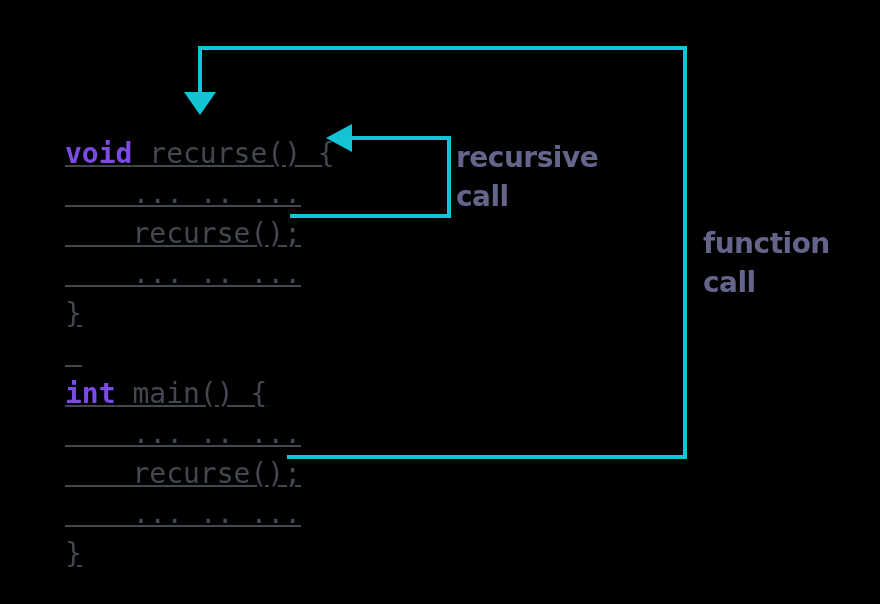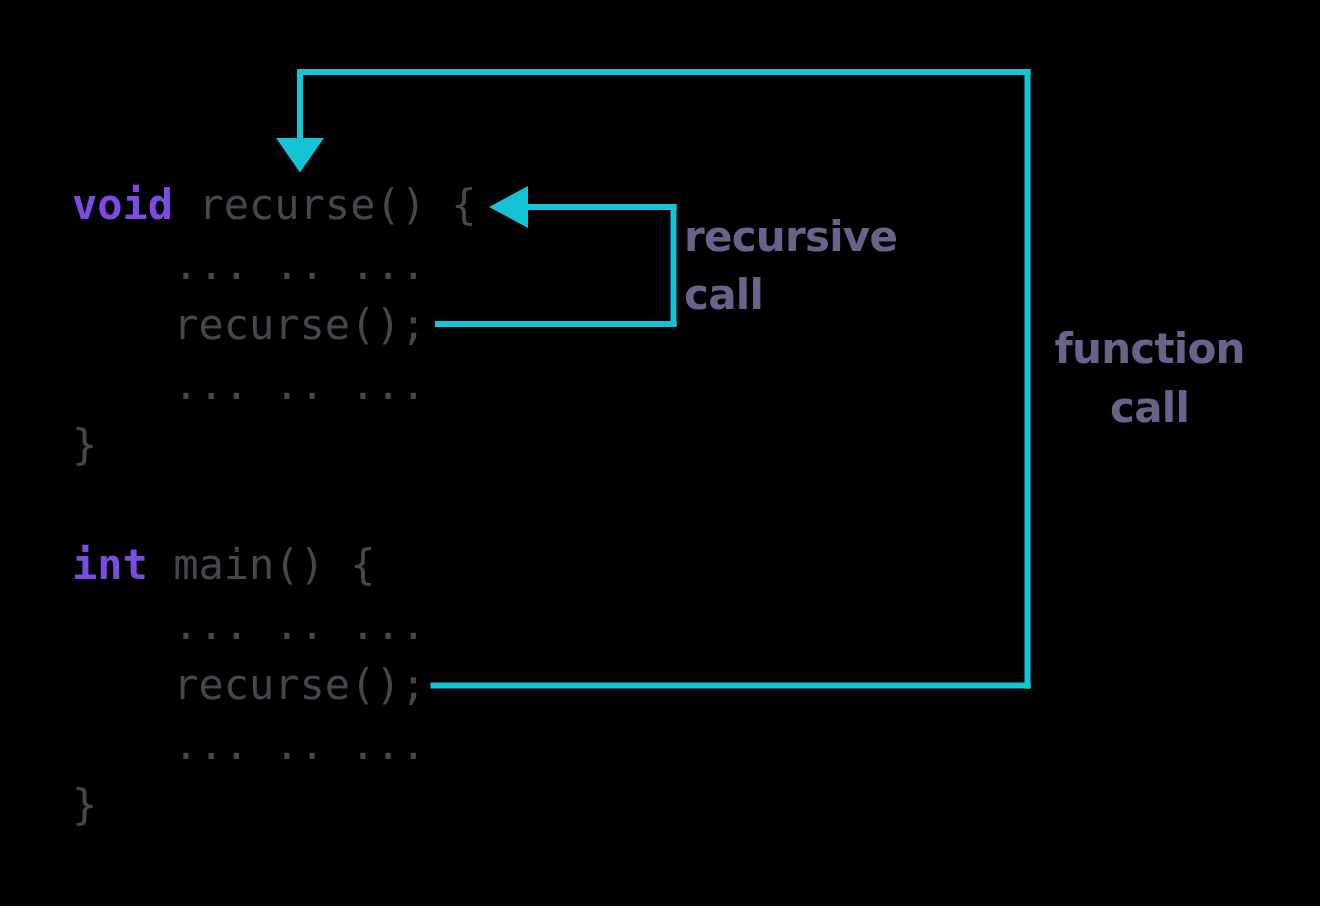--- a/index.html
+++ b/index.html
@@ -12,26 +12,27 @@
     width: 880px;
     height: 604px;
     background: var(--background, #000000);
     overflow: hidden;
   }
   
   .code {
     position: absolute;
     left: 48px;
     top: 117px;
-    margin: 0;
+    margin: 17px;
     font-family: "DejaVu Sans Mono", monospace;
     font-size: 28px;
     line-height: 40px;
     color: var(--code-text, #43484e);
     white-space: pre;
+    text-decoration: underline;
   }
   .code .keyword {
     color: var(--keyword, #7c4be4);
     font-weight: bold;
   }
   .code .plain {
     color: var(--code-text, #43484e);
   }
   
   .seg {
@@ -80,18 +81,18 @@
 
   <div class="seg" style="left:290px; top:214px; width:161px; height:4px;"></div>
   <div class="seg" style="left:447px; top:136px; width:4px; height:82px;"></div>
   <div class="seg" style="left:350px; top:136px; width:101px; height:4px;"></div>
   <div class="arrowhead-left" style="left:326px; top:124px;"></div>
 
   <div class="label" style="left:456px; top:138px;">
     <div>recursive</div>
     <div>call</div>
   </div>
-  <div class="label" style="left:703px; top:213px;text-align:center;">
+  <div class="label" style="left:703px; top:224px;">
     <div>function</div>
     <div>call</div>
   </div>
 
 </div>
 
 </body></html>

